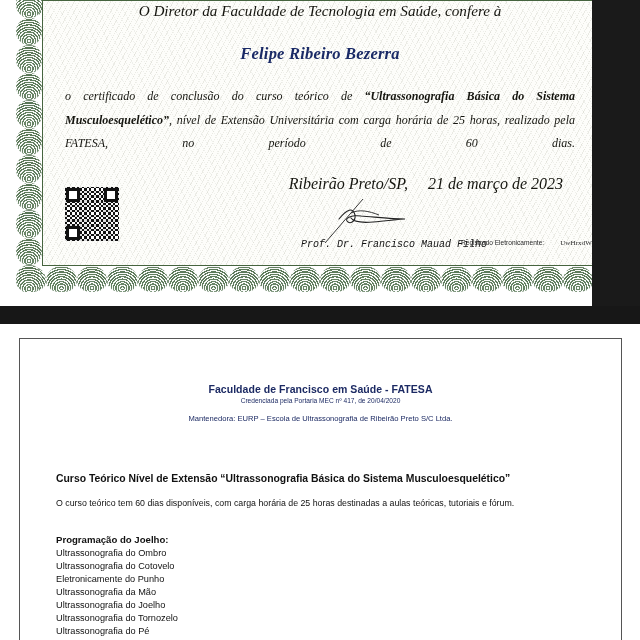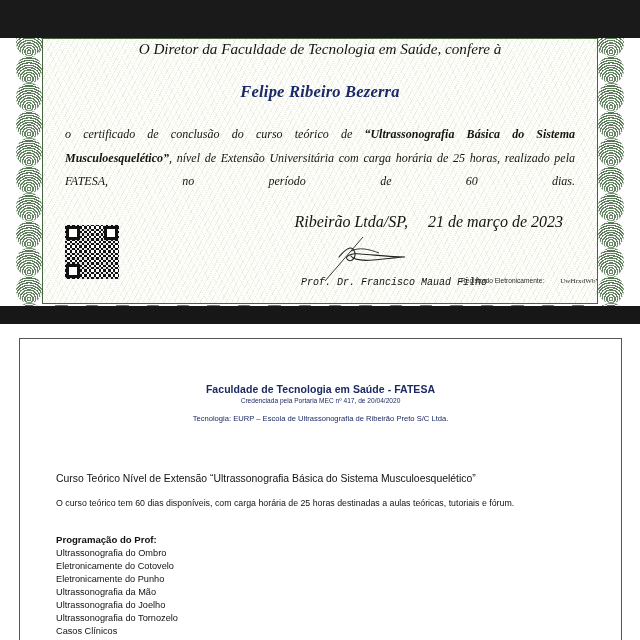--- a/index.html
+++ b/index.html
@@ -13,25 +13,24 @@
     position: relative;
     overflow: hidden;
     background: #1a1a1a;
     font-family: "Liberation Sans", sans-serif;
   }
 
   
   .cert-page {
     position: absolute;
     left: 0; top: 0;
-    width: 640px;
+    width: 592px;
     height: 306px;
     background: #ffffff;
     overflow: hidden;
-    margin-top: 38px;
   }
   .cert-white {
     position: absolute;
     left: 8px; top: -6px;
     width: 624px;
     height: 300px;
     background: #ffffff;
   }
   
   .cert-border {
@@ -230,21 +229,21 @@
     margin-top: 2px;
   }
   .doc-h3 {
     font-size: 7.6px;
     color: #1c2a63;
     margin-top: 10px;
   }
   .doc-title {
     margin: 50px 0 8px 36px;
     font-size: 10.4px;
-    font-weight: normal;
+    font-weight: bold;
     color: #111;
   }
   .doc-desc {
     margin: 14px 0 12px 36px;
     font-size: 8.8px;
     color: #111;
   }
   .prog-head {
     margin: 26px 0 0 36px;
     font-size: 9.6px;
@@ -349,21 +348,21 @@
 
         <div class="name">Felipe Ribeiro Bezerra</div>
 
         <div class="para">
           <span>o certificado de conclusão do curso teórico de </span><b>“Ultrassonografia Básica do</b>
           <b>Sistema Musculoesquelético”</b><span>, nível de Extensão Universitária com carga</span>
           <span class="lastline">horária de 25 horas, realizado pela FATESA, no período de 60 dias.</span>
         </div>
 
         <div class="place-date">
-          <span>Ribeirão Ltda/SP,</span><span class="gap"></span><span>21 de março de 2023</span>
+          <span>Ribeirão Preto/SP,</span><span class="gap"></span><span>21 de março de 2023</span>
         </div>
       </div>
 
       <div class="qr">
         <span class="eye3"></span>
       </div>
 
       <div class="sig-block">
         <svg class="sig-svg" width="150" height="46" viewBox="0 0 150 46">
           <path d="M68 2 L30 46" stroke="#222" stroke-width="0.9" fill="none"></path>
@@ -379,36 +378,37 @@
       </div>
     </div>
   </div>
 
   <div class="separator"></div>
 
   <div class="doc-page">
     <div class="doc-frame">
 
       <div class="doc-head">
-        <div class="doc-h1">Faculdade de Tecnologia em Saúde - FATESA</div>
+        <div class="doc-h1">Faculdade de Francisco em Saúde - FATESA</div>
         <div class="doc-h2">Credenciada pela Portaria MEC nº 417, de 20/04/2020</div>
-        <div class="doc-h3">Tecnologia: EURP – Escola de Ultrassonografia de Ribeirão Preto S/C Ltda.</div>
+        <div class="doc-h3">Mantenedora: EURP – Escola de Ultrassonografia de Ribeirão Preto S/C Ltda.</div>
       </div>
 
       <div class="doc-title">Curso Teórico Nível de Extensão “Ultrassonografia Básica do Sistema Musculoesquelético”</div>
 
       <div class="doc-desc">O curso teórico tem 60 dias disponíveis, com carga horária de 25 horas destinadas a aulas teóricas, tutoriais e fórum.</div>
 
-      <div class="prog-head">Programação do Prof:</div>
+      <div class="prog-head">Programação do Joelho:</div>
 
       <ul class="prog-list">
           <li>Ultrassonografia do Ombro</li>
-          <li>Eletronicamente do Cotovelo</li>
+          <li>Ultrassonografia do Cotovelo</li>
           <li>Eletronicamente do Punho</li>
           <li>Ultrassonografia da Mão</li>
           <li>Ultrassonografia do Joelho</li>
           <li>Ultrassonografia do Tornozelo</li>
+          <li>Ultrassonografia do Pé</li>
           <li>Casos Clínicos</li>
         </ul>
     </div>
   </div>
 
 </div>
 
 </body></html>

